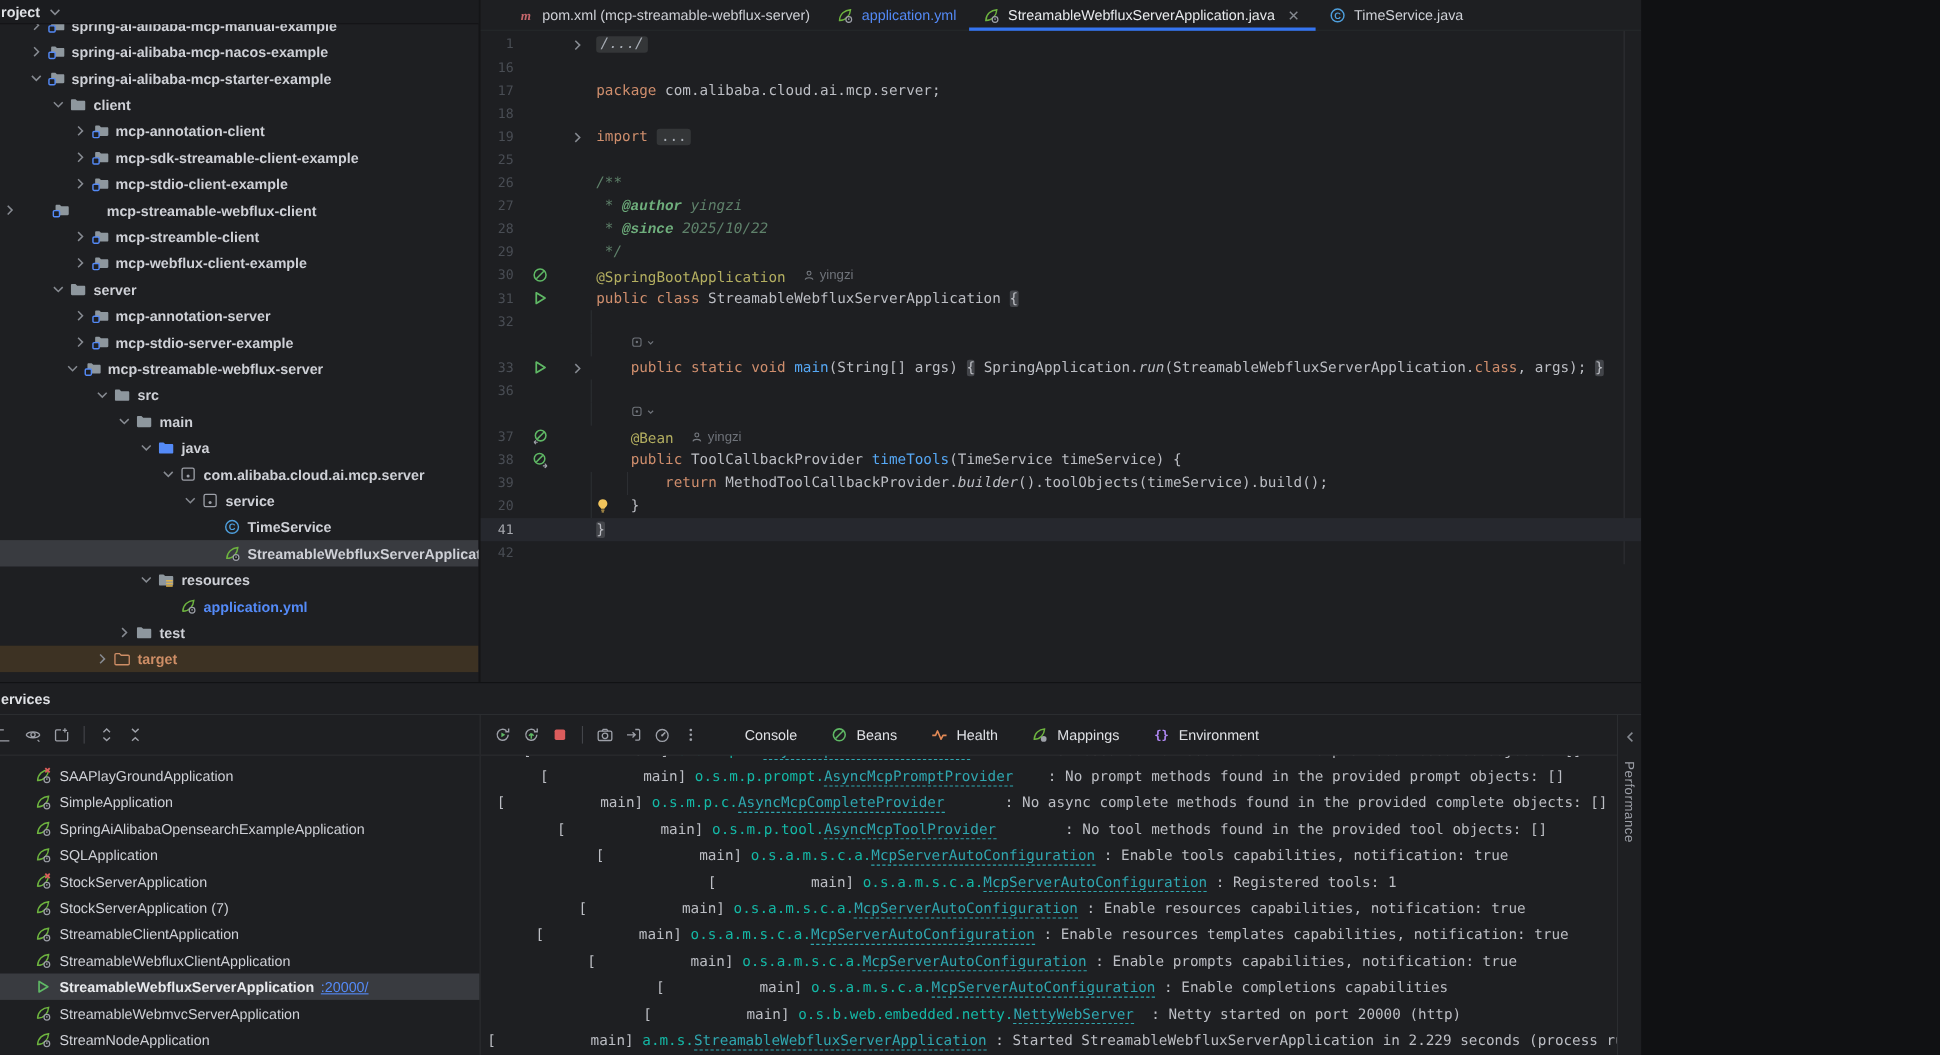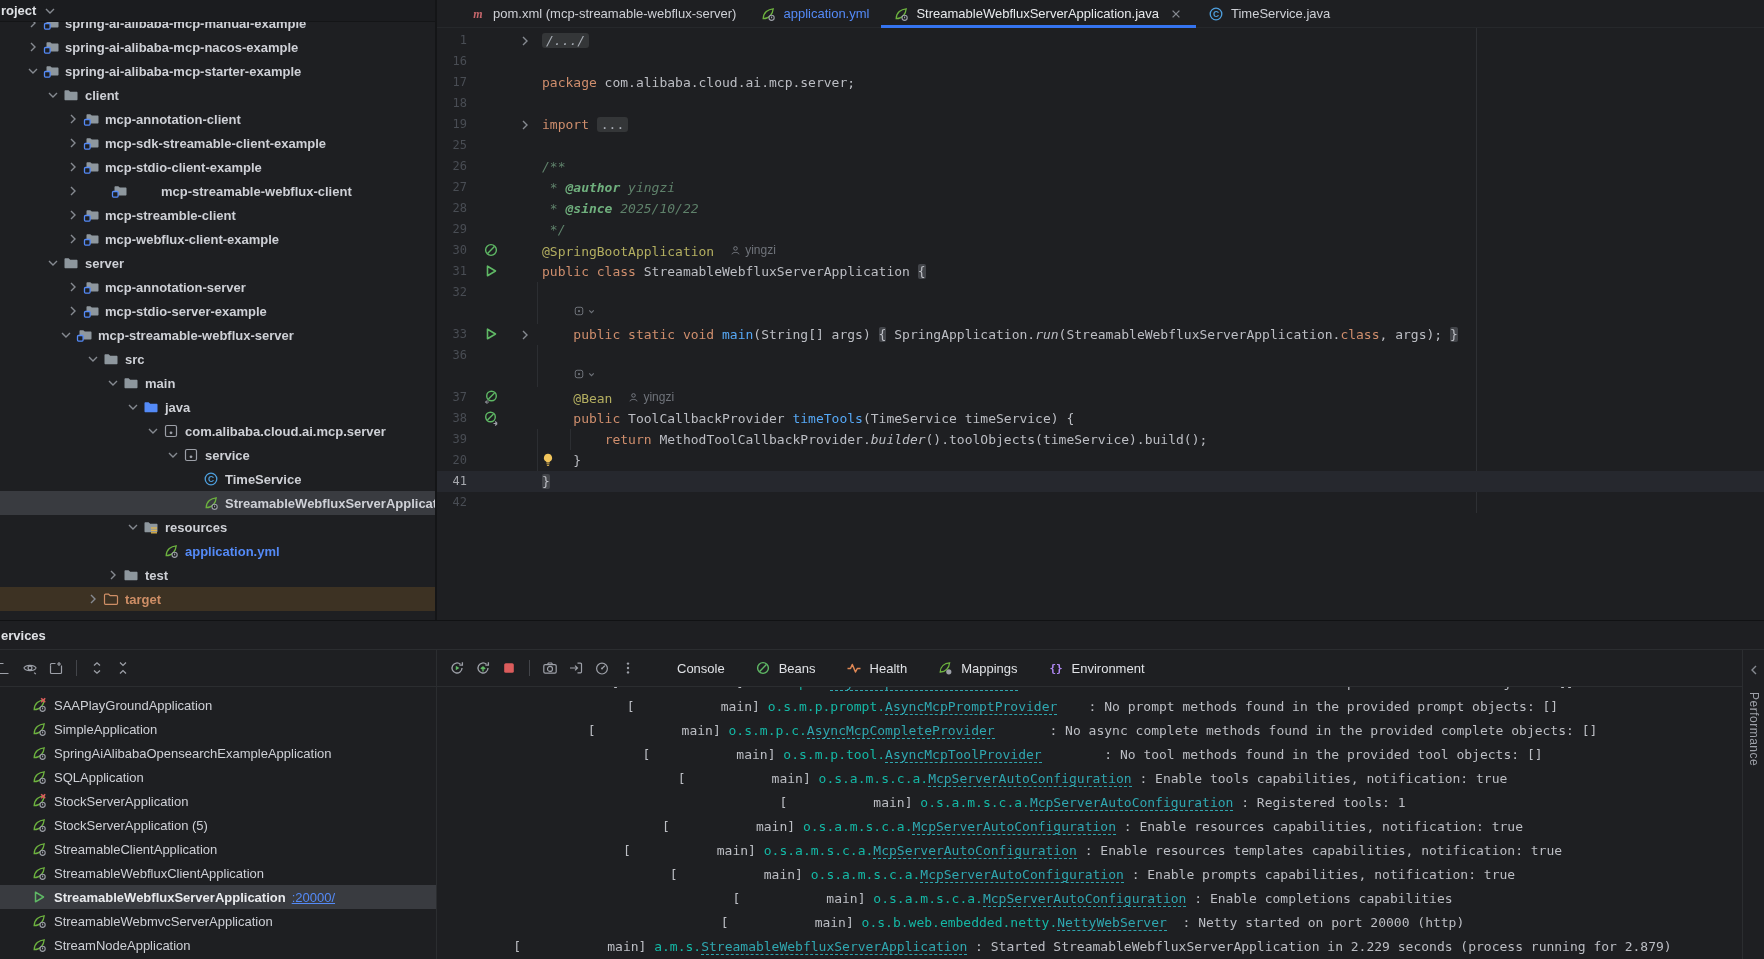--- a/index.html
+++ b/index.html
@@ -1,16 +1,16 @@
 <!DOCTYPE html>
 <html><head>
 <meta charset="utf-8">
 <style>
   html,body{margin:0;padding:0;background:#101113;}
-  #app{position:relative;width:1764px;height:959px;background:#1E1F22;overflow:hidden;
+  #app{position:relative;width:1492px;height:959px;background:#1E1F22;overflow:hidden;
        font-family:"Liberation Sans",sans-serif;font-size:13px;color:#BCBEC4;
        -webkit-font-smoothing:antialiased;}
   
   #project-panel{position:absolute;left:0;top:0;width:437px;height:620px;border-right:2px solid #141517;box-sizing:border-box;background:#1E1F22;}
   #project-header{height:22px;display:flex;align-items:center;gap:6px;padding-left:1px;
        font-weight:bold;color:#DFE1E5;background:#1B1C1F;border-bottom:1px solid #141517;box-sizing:border-box;}
   #tree{position:absolute;left:0;top:22px;right:0;bottom:0;overflow:hidden;}
   .trow{height:24px;display:flex;align-items:center;white-space:nowrap;}
   .trow .chev{width:18px;height:16px;flex:none;display:flex;align-items:center;justify-content:center;}
   .trow .ticn{width:18px;height:16px;flex:none;display:flex;align-items:center;justify-content:center;margin-right:5px;}
@@ -34,21 +34,21 @@
   .cl.cur .num{color:#A6A8AE;}
   .cl .gicn{position:absolute;left:46px;top:2px;width:16px;height:16px;}
   .cl .ficn{position:absolute;left:80px;top:3px;width:14px;height:14px;}
   .cl .bulbicn{position:absolute;left:103px;top:2px;width:16px;height:16px;}
   .cl .ctext{position:absolute;left:105px;top:0;}
   .cl .ig{position:absolute;top:0;bottom:0;width:1px;background:#2C2E32;}
   .kw{color:#CF8E6D;}
   .pl{color:#BCBEC4;}
   .an{color:#B3AE60;}
   .doc{color:#5F826B;font-style:italic;}
-  .dtag{color:#6FAF7D;font-style:italic;font-weight:bold;}
+  .dtag{color:#6FAF7D;font-style:italic;font-weight:bold;font-family:Liberation Mono, monospace;}
   .mth{color:#56A8F5;}
   .ital{color:#BCBEC4;font-style:italic;}
   .chip{background:#343638;color:#A8ADB5;border-radius:3px;padding:0 4px;}
   .chipi{background:#343638;color:#A8ADB5;border-radius:3px;padding:0 4px;font-style:italic;}
   .brc{background:#43454A;border-radius:2px;}
   .hint{display:inline-flex;align-items:center;gap:4px;margin-left:16px;color:#6F737A;
         font-family:"Liberation Sans",sans-serif;font-size:12px;}
   .inlay-chip{position:absolute;left:137px;top:3px;display:inline-flex;align-items:center;gap:3px;color:#6F737A;}
   
   #bottom{position:absolute;left:0;top:620px;right:0;height:339px;background:#1E1F22;border-top:1px solid #111214;box-sizing:border-box;}
@@ -182,21 +182,21 @@
             </svg>
           </span>
           <span class="ticn">
             <svg width="16" height="16" viewBox="0 0 16 16" xmlns="http://www.w3.org/2000/svg">
               <path d="M3.5 4.2c0-.6.4-1 1-1h2.8l1.5 1.4h5.7c.6 0 1 .4 1 1v6c0 .6-.4 1-1 1h-10c-.6 0-1-.4-1-1z" fill="#8E979E"></path>
               <rect x="1.5" y="8.5" width="5.6" height="5.6" rx="1" fill="#1E1F22" stroke="#548AF7" stroke-width="1.3"></rect>
             </svg>
           </span>
           <span class="tlbl">mcp-stdio-client-example</span>
         </div>
-        <div class="trow" style="padding-left: 64px; gap: 28px;">
+        <div class="trow" style=" gap: 28px;">
           <span class="chev">
             <svg width="16" height="16" viewBox="0 0 16 16" xmlns="http://www.w3.org/2000/svg">
               <path d="M6 4l4 4-4 4" stroke="#868A91" fill="none" stroke-width="1.4"></path>
             </svg>
           </span>
           <span class="ticn">
             <svg width="16" height="16" viewBox="0 0 16 16" xmlns="http://www.w3.org/2000/svg">
               <path d="M3.5 4.2c0-.6.4-1 1-1h2.8l1.5 1.4h5.7c.6 0 1 .4 1 1v6c0 .6-.4 1-1 1h-10c-.6 0-1-.4-1-1z" fill="#8E979E"></path>
               <rect x="1.5" y="8.5" width="5.6" height="5.6" rx="1" fill="#1E1F22" stroke="#548AF7" stroke-width="1.3"></rect>
             </svg>
@@ -643,21 +643,21 @@
               <span class="slbl">StockServerApplication</span>
             </div>
             <div class="srow">
               <span class="sicn">
                 <svg width="16" height="16" viewBox="0 0 16 16" xmlns="http://www.w3.org/2000/svg">
                   <path d="M13.2 2.8C8 3.2 3.4 6.6 3.2 12.6c6 .1 9.6-4.6 10-9.8z" fill="none" stroke="#6DB33F" stroke-width="1.3"></path>
                   <circle cx="11.6" cy="11.8" r="2.6" fill="#1E1F22" stroke="#9DA0A8" stroke-width="1.1"></circle>
                   <line x1="11.6" y1="10.6" x2="11.6" y2="12.2" stroke="#9DA0A8" stroke-width="1.1"></line>
                 </svg>
               </span>
-              <span class="slbl">StockServerApplication (5)</span>
+              <span class="slbl">StockServerApplication (7)</span>
             </div>
             <div class="srow">
               <span class="sicn">
                 <svg width="16" height="16" viewBox="0 0 16 16" xmlns="http://www.w3.org/2000/svg">
                   <path d="M13.2 2.8C8 3.2 3.4 6.6 3.2 12.6c6 .1 9.6-4.6 10-9.8z" fill="none" stroke="#6DB33F" stroke-width="1.3"></path>
                   <circle cx="11.6" cy="11.8" r="2.6" fill="#1E1F22" stroke="#9DA0A8" stroke-width="1.1"></circle>
                   <line x1="11.6" y1="10.6" x2="11.6" y2="12.2" stroke="#9DA0A8" stroke-width="1.1"></line>
                 </svg>
               </span>
               <span class="slbl">StreamableClientApplication</span>

